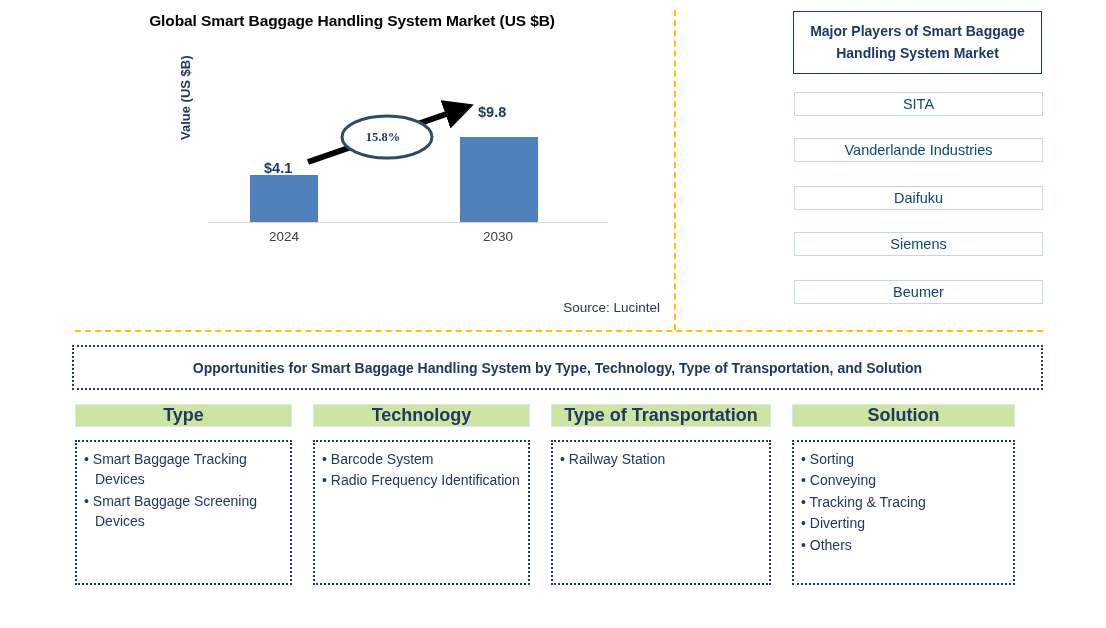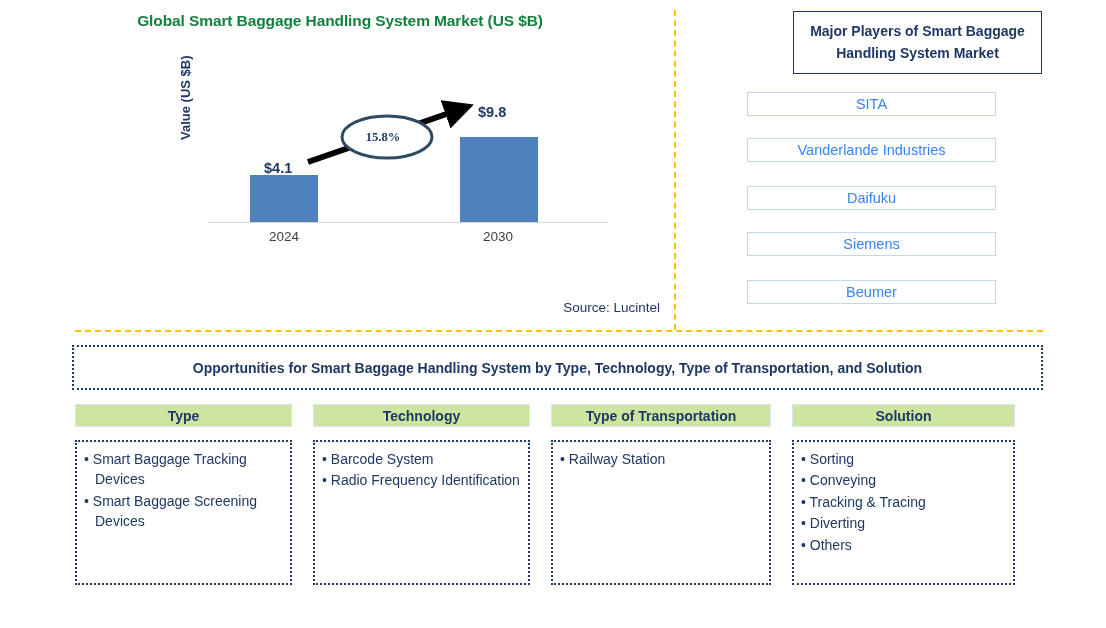--- a/index.html
+++ b/index.html
@@ -13,25 +13,25 @@
     height: 628px;
     position: relative;
     font-family: "Liberation Sans", sans-serif;
     color: #1f3864;
     overflow: hidden;
   }
   .abs { position: absolute; }
 
   
   #chart-title {
-    left: 0; top: 12px; width: 680px;
+    left: 12px; top: 12px; width: 680px;
     text-align: center;
     font-size: 15.5px;
     font-weight: bold;
-    color: #15803d;
+    color: #000000;
     letter-spacing: -0.1px;
   }
   #y-axis-label {
     left: 178px; top: 100px;
     width: 110px;
     transform: rotate(-90deg);
     transform-origin: 20px 20px;
     font-size: 13px;
     font-weight: bold;
     color: #1f3864;
@@ -117,27 +117,27 @@
     display: flex; align-items: center; justify-content: center;
     text-align: center;
     font-size: 14px;
     font-weight: bold;
     line-height: 1.55;
     color: #1f3864;
     padding: 16px 6px;
   }
   .player-box {
     position: absolute;
-    left: 747px;
+    left: 794px;
     width: 249px; height: 24px;
     border: 1px solid #c3d7ee;
     box-sizing: border-box;
     display: flex; align-items: center; justify-content: center;
     font-size: 14.5px;
-    color: #3b82f6;
+    color: #0c4a6e;
   }
 
   
   #opportunities-banner {
     left: 72px; top: 345px;
     width: 971px; height: 45px;
     border: 2px dotted #1f3864;
     box-sizing: border-box;
     display: flex; align-items: center; justify-content: center;
     font-size: 14px;
@@ -147,21 +147,21 @@
   }
 
   
   .col { position: absolute; top: 404px; }
   .col-header {
     height: 23px;
     background: #cde5a0;
     border: 1px solid #d6e7f5;
     box-sizing: border-box;
     display: flex; align-items: center; justify-content: center;
-    font-size: 14px;
+    font-size: 18px;
     font-weight: bold;
     color: #1f3864;
   }
   .col-body {
     margin-top: 13px;
     height: 145px;
     border: 2px dotted #1f3864;
     box-sizing: border-box;
     padding: 7px 6px 0 7px;
   }

